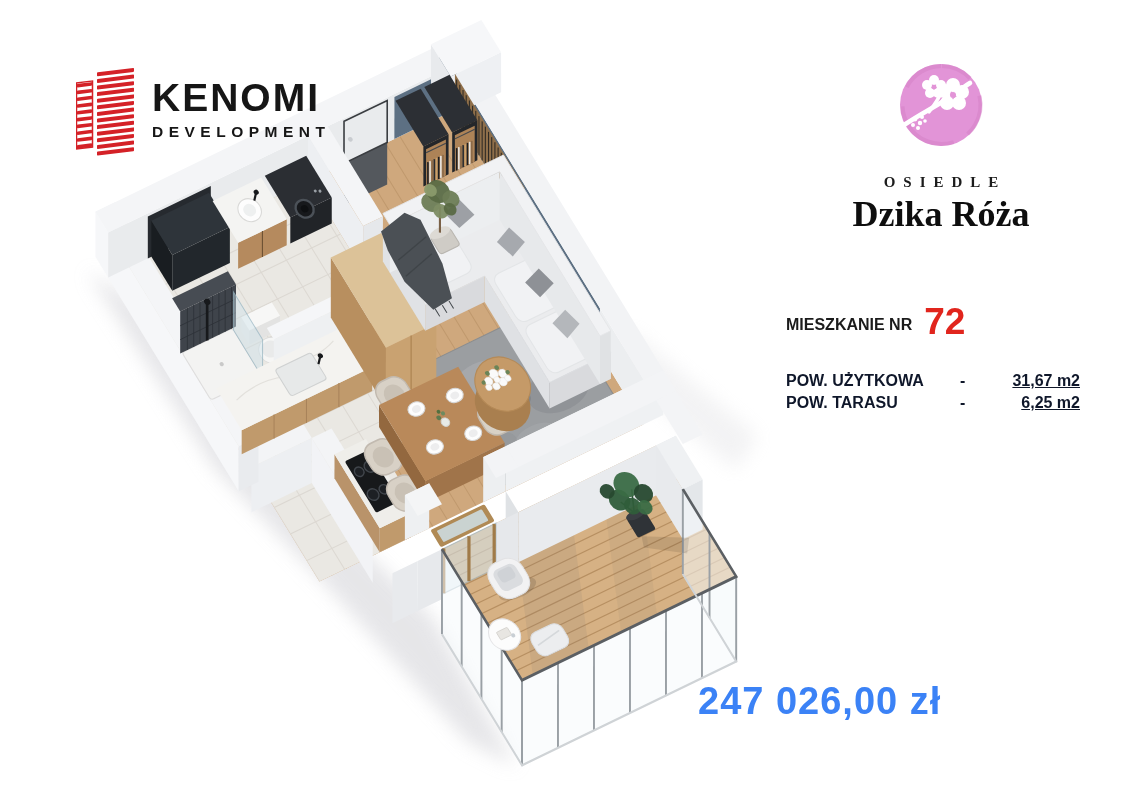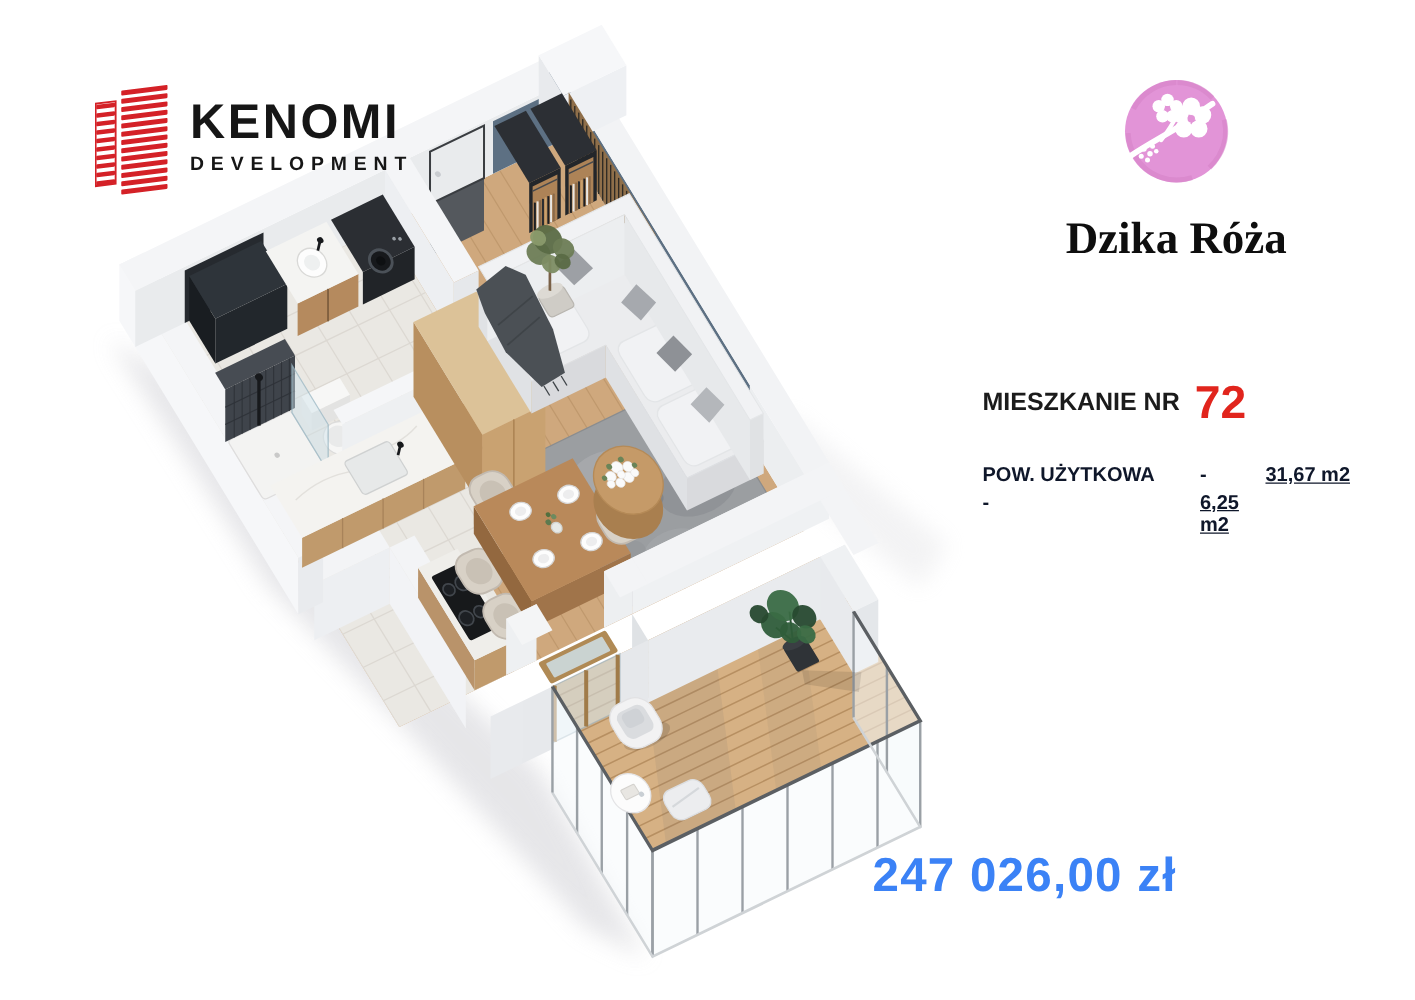--- a/index.html
+++ b/index.html
@@ -12,21 +12,21 @@
   .kn{font-size:39px;font-weight:700;letter-spacing:2px;color:#161616;line-height:1;margin-top:16px;}
   .kd{font-size:15.5px;font-weight:700;letter-spacing:5.5px;color:#161616;margin-top:6px;}
   
   .brand{position:absolute;left:816px;top:56px;width:250px;text-align:center;}
   .brand svg{width:100px;height:106px;}
   .osiedle{font-family:"Liberation Serif",serif;font-size:15px;font-weight:700;letter-spacing:8px;
            padding-left:8px;color:#1c1c1c;margin-top:8px;}
   .ename{font-family:"Liberation Serif",serif;font-size:36px;font-weight:700;color:#0e0e0e;margin-top:2px;}
   
   .apt{position:absolute;left:786px;top:306px;display:flex;align-items:flex-end;gap:12px;}
-  .apt-label{font-size:20px;font-weight:700;color:#1b1b1b;padding-bottom:3px;}
+  .apt-label{font-size:16px;font-weight:700;color:#1b1b1b;padding-bottom:3px;}
   .apt-num{font-size:37px;font-weight:700;color:#e1251d;line-height:.85;}
   .areas{position:absolute;left:786px;top:372px;width:294px;display:grid;
          grid-template-columns:1fr 18px 102px;row-gap:4px;font-size:16px;font-weight:700;color:#0f172a;}
   .areas .av{text-align:right;text-decoration:underline;}
   .price{position:absolute;left:698px;top:680px;font-size:38px;font-weight:700;color:#3b82f6;letter-spacing:1px;}
 </style>
 </head>
 <body>
 
 <div class="page">
@@ -479,30 +479,32 @@
       <circle cx="43" cy="30" r="2.2" fill="#e294d7"></circle>
       <g fill="#ffffff">
         <circle cx="24" cy="62" r="2.4"></circle>
           <circle cx="29" cy="66" r="2.2"></circle>
           <circle cx="22" cy="68" r="2"></circle>
         <circle cx="31" cy="60" r="2"></circle>
           <circle cx="27" cy="71" r="2"></circle>
           <circle cx="34" cy="64" r="1.8"></circle>
       </g>
     </svg>
+    <div class="osiedle">OSIEDLE</div>
     <div class="ename">Dzika Róża</div>
   </div>
 
   <div class="apt">
     <span class="apt-label">MIESZKANIE NR</span>
     <span class="apt-num">72</span>
   </div>
 
   <div class="areas">
     <span class="al">POW. UŻYTKOWA</span>
     <span class="ad">-</span>
     <span class="av">31,67 m2</span>
+    <span class="al">POW. TARASU</span>
     <span class="ad">-</span>
     <span class="av">6,25 m2</span>
   </div>
 
   <div class="price">247 026,00 zł</div>
 </div>
 
 </body></html>

